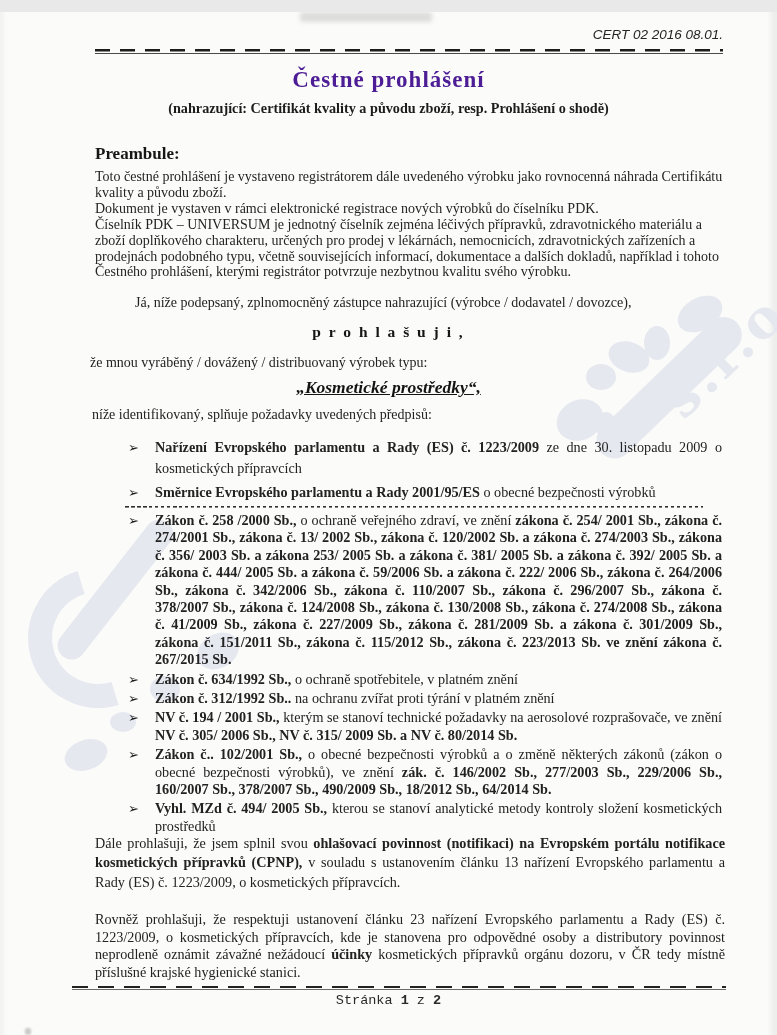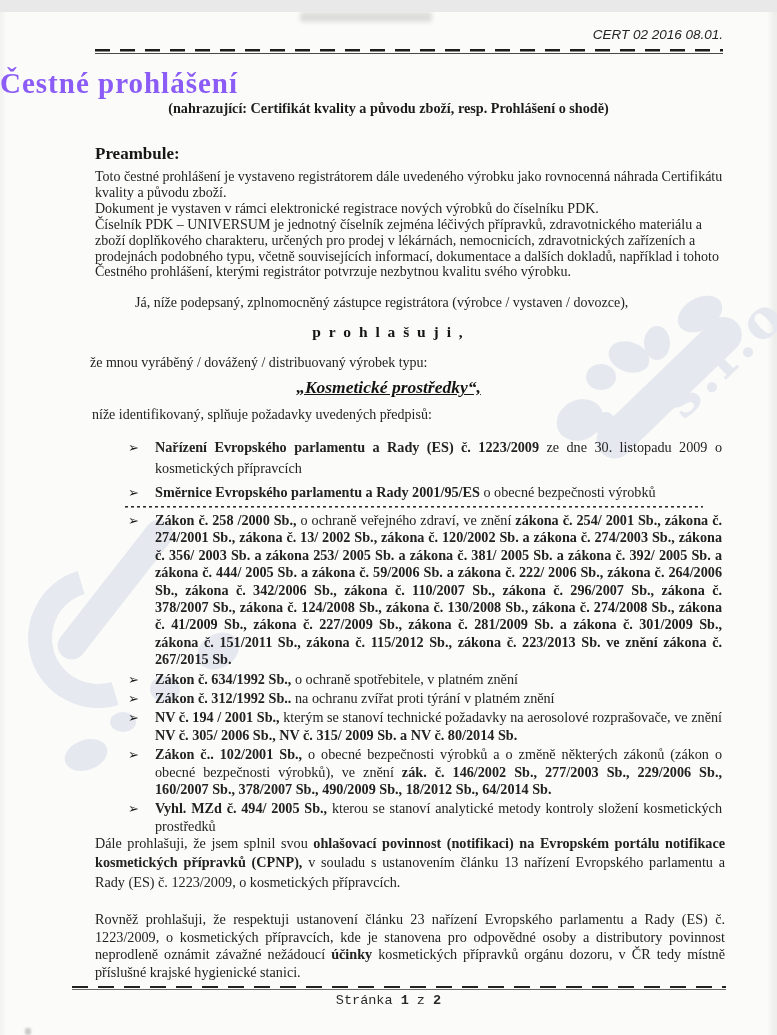--- a/index.html
+++ b/index.html
@@ -52,21 +52,21 @@
     right:54px;top:15px;
     font-family:"Liberation Sans", sans-serif;
     font-style:italic;font-size:13.5px;color:#252525;
   }
   #rule-top{
     left:95px;top:37px;width:628px;height:4px;
     background-image:repeating-linear-gradient(90deg,#1c1c1c 0 15px,transparent 15px 25px);
     background-size:100% 2.5px;background-repeat:no-repeat;
     border-bottom:1.2px solid #4a4a4a;
   }
-  #title{left:0;right:0;top:55px;text-align:left;font-size:29px;font-weight:bold;letter-spacing:1px;color:#8b5cf6;}
+  #title{left:0;right:0;top:55px;text-align:center;font-size:23px;font-weight:bold;letter-spacing:1px;color:#4c1d95;}
   #subtitle{left:0;right:0;top:88px;text-align:center;font-size:14.2px;font-weight:bold;color:#1c1c1c;}
   
   #preambule-h{left:95px;top:132px;font-size:17px;font-weight:bold;color:#161616;}
   .pre-p{left:95px;width:640px;font-size:14px;line-height:15.8px;color:#242424;}
   #pre-p1{top:157px;}
   #pre-p2{top:189px;font-family:Liberation Serif, serif;}
   #pre-p3{top:205px;}
   
   #ja-line{left:95px;top:283px;width:630px;font-size:14px;text-indent:40px;}
   #verb{left:0;right:0;top:311px;text-align:center;font-size:15.5px;font-weight:bold;letter-spacing:2px;color:#161616;}
@@ -125,21 +125,21 @@
     <div id="rule-top" class="abs"></div>
 
     <div id="title" class="abs">Čestné prohlášení</div>
     <div id="subtitle" class="abs">(nahrazující: Certifikát kvality a původu zboží, resp. Prohlášení o shodě)</div>
 
     <div id="preambule-h" class="abs">Preambule:</div>
     <div id="pre-p1" class="abs pre-p">Toto čestné prohlášení je vystaveno registrátorem dále uvedeného výrobku jako rovnocenná náhrada Certifikátu kvality a původu zboží.</div>
     <div id="pre-p2" class="abs pre-p">Dokument je vystaven v rámci elektronické registrace nových výrobků do číselníku PDK.</div>
     <div id="pre-p3" class="abs pre-p">Číselník PDK – UNIVERSUM je jednotný číselník zejména léčivých přípravků, zdravotnického materiálu a zboží doplňkového charakteru, určených pro prodej v lékárnách, nemocnicích, zdravotnických zařízeních a prodejnách podobného typu, včetně souvisejících informací, dokumentace a dalších dokladů, například i tohoto Čestného prohlášení, kterými registrátor potvrzuje nezbytnou kvalitu svého výrobku.</div>
 
-    <div id="ja-line" class="abs">Já, níže podepsaný, zplnomocněný zástupce registrátora (výrobce / vystaven / dovozce),</div>
+    <div id="ja-line" class="abs">Já, níže podepsaný, zplnomocněný zástupce nahrazující (výrobce / dodavatel / dovozce),</div>
     <div id="verb" class="abs">p r o h l a š u j i ,</div>
     <div id="typu-line" class="abs">že mnou vyráběný / dovážený  / distribuovaný výrobek typu:</div>
     <div id="product" class="abs">„Kosmetické prostředky“,</div>
     <div id="nize-line" class="abs">níže identifikovaný, splňuje požadavky uvedených předpisů:</div>
 
     <div id="reglist" class="abs">
       <div class="reg wide just"><span class="bullet">➢</span><span class="b">Nařízení Evropského parlamentu a Rady (ES) č. 1223/2009</span><span> ze dne 30. listopadu 2009 o kosmetických přípravcích</span></div>
       <div class="reg wide just"><span class="bullet">➢</span><span class="b">Směrnice Evropského parlamentu a Rady 2001/95/ES</span><span> o obecné bezpečnosti výrobků</span></div>
       <div id="reg-sep"></div>
       <div class="reg just"><span class="bullet">➢</span><span class="b">Zákon č. 258 /2000 Sb.,</span><span> o ochraně veřejného zdraví, ve znění </span><span class="b">zákona č. 254/ 2001 Sb., zákona č. 274/2001 Sb., zákona č. 13/ 2002 Sb., zákona č. 120/2002 Sb. a zákona č. 274/2003 Sb., zákona č. 356/ 2003 Sb. a zákona 253/ 2005 Sb. a zákona č. 381/ 2005 Sb. a zákona č. 392/ 2005 Sb. a zákona č. 444/ 2005 Sb. a zákona č. 59/2006 Sb. a zákona č. 222/ 2006 Sb., zákona č. 264/2006 Sb., zákona č. 342/2006 Sb., zákona č. 110/2007 Sb., zákona č. 296/2007 Sb., zákona č. 378/2007 Sb., zákona č. 124/2008 Sb., zákona č. 130/2008 Sb., zákona č. 274/2008 Sb., zákona č. 41/2009 Sb., zákona č. 227/2009 Sb., zákona č. 281/2009 Sb. a zákona č. 301/2009 Sb., zákona č. 151/2011 Sb., zákona č. 115/2012 Sb., zákona č. 223/2013 Sb. ve znění zákona č. 267/2015 Sb.</span></div>

